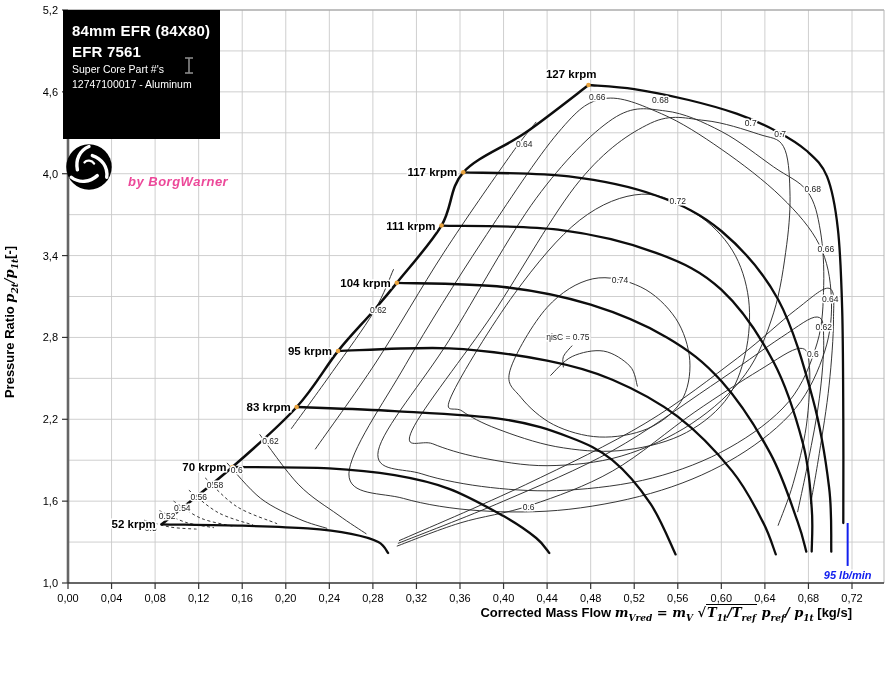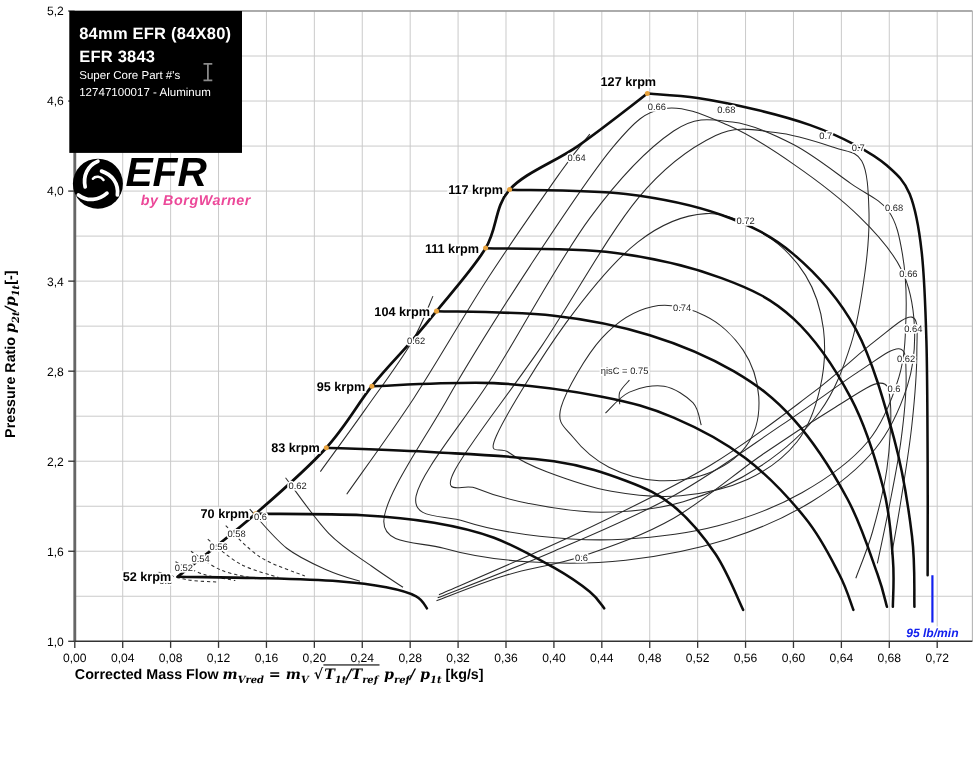--- a/index.html
+++ b/index.html
@@ -8,21 +8,21 @@
   #chart{position:absolute;left:0;top:0;}
   .title-block{position:absolute;left:63px;top:10px;width:157px;height:129px;background:#000;
                color:#fff;padding:10px 0 0 9px;box-sizing:border-box;z-index:5;}
   .title-block .big{font-size:15px;font-weight:bold;line-height:21px;letter-spacing:.2px;}
   .title-block .small{font-size:10.5px;line-height:14.5px;font-weight:400;}
   .logo{position:absolute;left:62px;top:140px;width:200px;height:62px;z-index:4;}
   .logo-swirl{position:absolute;left:2px;top:2px;}
   .logo-efr{position:absolute;left:52px;top:-4px;font-size:37px;font-weight:900;font-style:italic;
             color:#000;letter-spacing:0px;}
   .logo-by{position:absolute;left:66px;top:34px;font-size:13px;font-weight:bold;font-style:italic;color:#ec4899;letter-spacing:.5px;}
-  .x-title{position:absolute;left:68px;top:605px;width:784px;text-align:left;color:#000;
+  .x-title{position:absolute;left:68px;top:605px;width:784px;text-align:right;color:#000;
            font-size:13px;font-weight:bold;}
   .x-title .math, .y-title .math{font-family:"DejaVu Serif",serif;font-style:italic;font-weight:bold;font-size:13px;}
   .x-title sub, .y-title sub{font-size:9px;font-style:italic;font-family:"DejaVu Serif",serif;}
   .x-title .ovl{border-top:1.4px solid #000;padding:0 1px;}
   .x-title .unit, .y-title .unit{font-style:normal;font-weight:bold;font-family:"Liberation Sans",sans-serif;}
   .y-title{position:absolute;left:-136px;top:310px;width:300px;height:24px;text-align:center;
            transform:rotate(-90deg);font-size:13px;font-weight:bold;color:#000;}
   .cursor{position:absolute;left:183px;top:56px;z-index:6;}
 </style>
 </head>
@@ -185,21 +185,21 @@
       <line x1="62" y1="173.71428571428572" x2="68" y2="173.71428571428572" stroke="#333333" stroke-width="1.2"></line>
       <text x="58" y="177.71428571428572" fill="#000" font-family="Liberation Sans, sans-serif" font-size="11" text-anchor="end">4,0</text>
       <line x1="62" y1="91.85714285714295" x2="68" y2="91.85714285714295" stroke="#333333" stroke-width="1.2"></line>
       <text x="58" y="95.85714285714295" fill="#000" font-family="Liberation Sans, sans-serif" font-size="11" text-anchor="end">4,6</text>
       <line x1="62" y1="10" x2="68" y2="10" stroke="#333333" stroke-width="1.2"></line>
       <text x="58" y="14" fill="#000" font-family="Liberation Sans, sans-serif" font-size="11" text-anchor="end">5,2</text>
     </svg>
 
   <div class="title-block">
     <div class="big">84mm EFR  (84X80)</div>
-    <div class="big">EFR 3843</div>
+    <div class="big">EFR 7561</div>
     <div class="small">Super Core Part #'s</div>
     <div class="small">12747100017 - Aluminum</div>
   </div>
 
   <svg class="cursor" width="12" height="20">
     <line x1="2" y1="2" x2="10" y2="2" stroke="#8a8a8a" stroke-width="1.6"></line>
     <line x1="6" y1="2" x2="6" y2="17" stroke="#8a8a8a" stroke-width="1.6"></line>
     <line x1="2" y1="17" x2="10" y2="17" stroke="#8a8a8a" stroke-width="1.6"></line>
   </svg>
 
@@ -211,21 +211,20 @@
         <g transform="rotate(120 22 22)">
             <path d="M22 4 C13.5 7.5 10 16 11.8 24.5"></path>
           </g>
         <g transform="rotate(240 22 22)">
             <path d="M22 4 C13.5 7.5 10 16 11.8 24.5"></path>
           </g>
       </g>
       <circle cx="22" cy="22" r="6.5" fill="#000"></circle>
       <path d="M18 18 C20 15.5 24.5 16 26.5 19" fill="none" stroke="#fff" stroke-width="2" stroke-linecap="round"></path>
     </svg>
-    <div class="logo-efr">EFR</div>
     <div class="logo-by">by BorgWarner</div>
   </div>
 
   <div class="y-title"><span>Pressure Ratio </span><span class="math">p</span><sub>2t</sub><span class="math">/</span><span class="math">p</span><sub>1t</sub><span class="unit">[-]</span></div>
 
   <div class="x-title"><span>Corrected Mass Flow </span><span class="math">m</span><sub>Vred</sub><span class="math"> = </span><span class="math">m</span><sub>V</sub><span class="math"> √</span><span class="ovl"><span class="math">T</span><sub>1t</sub><span class="math">/</span><span class="math">T</span><sub>ref</sub></span><span class="math"> p</span><sub>ref</sub><span class="math">/ </span><span class="math"> p</span><sub>1t</sub><span class="unit"> [kg/s]</span></div>
 
 </div>
 
 </body></html>

